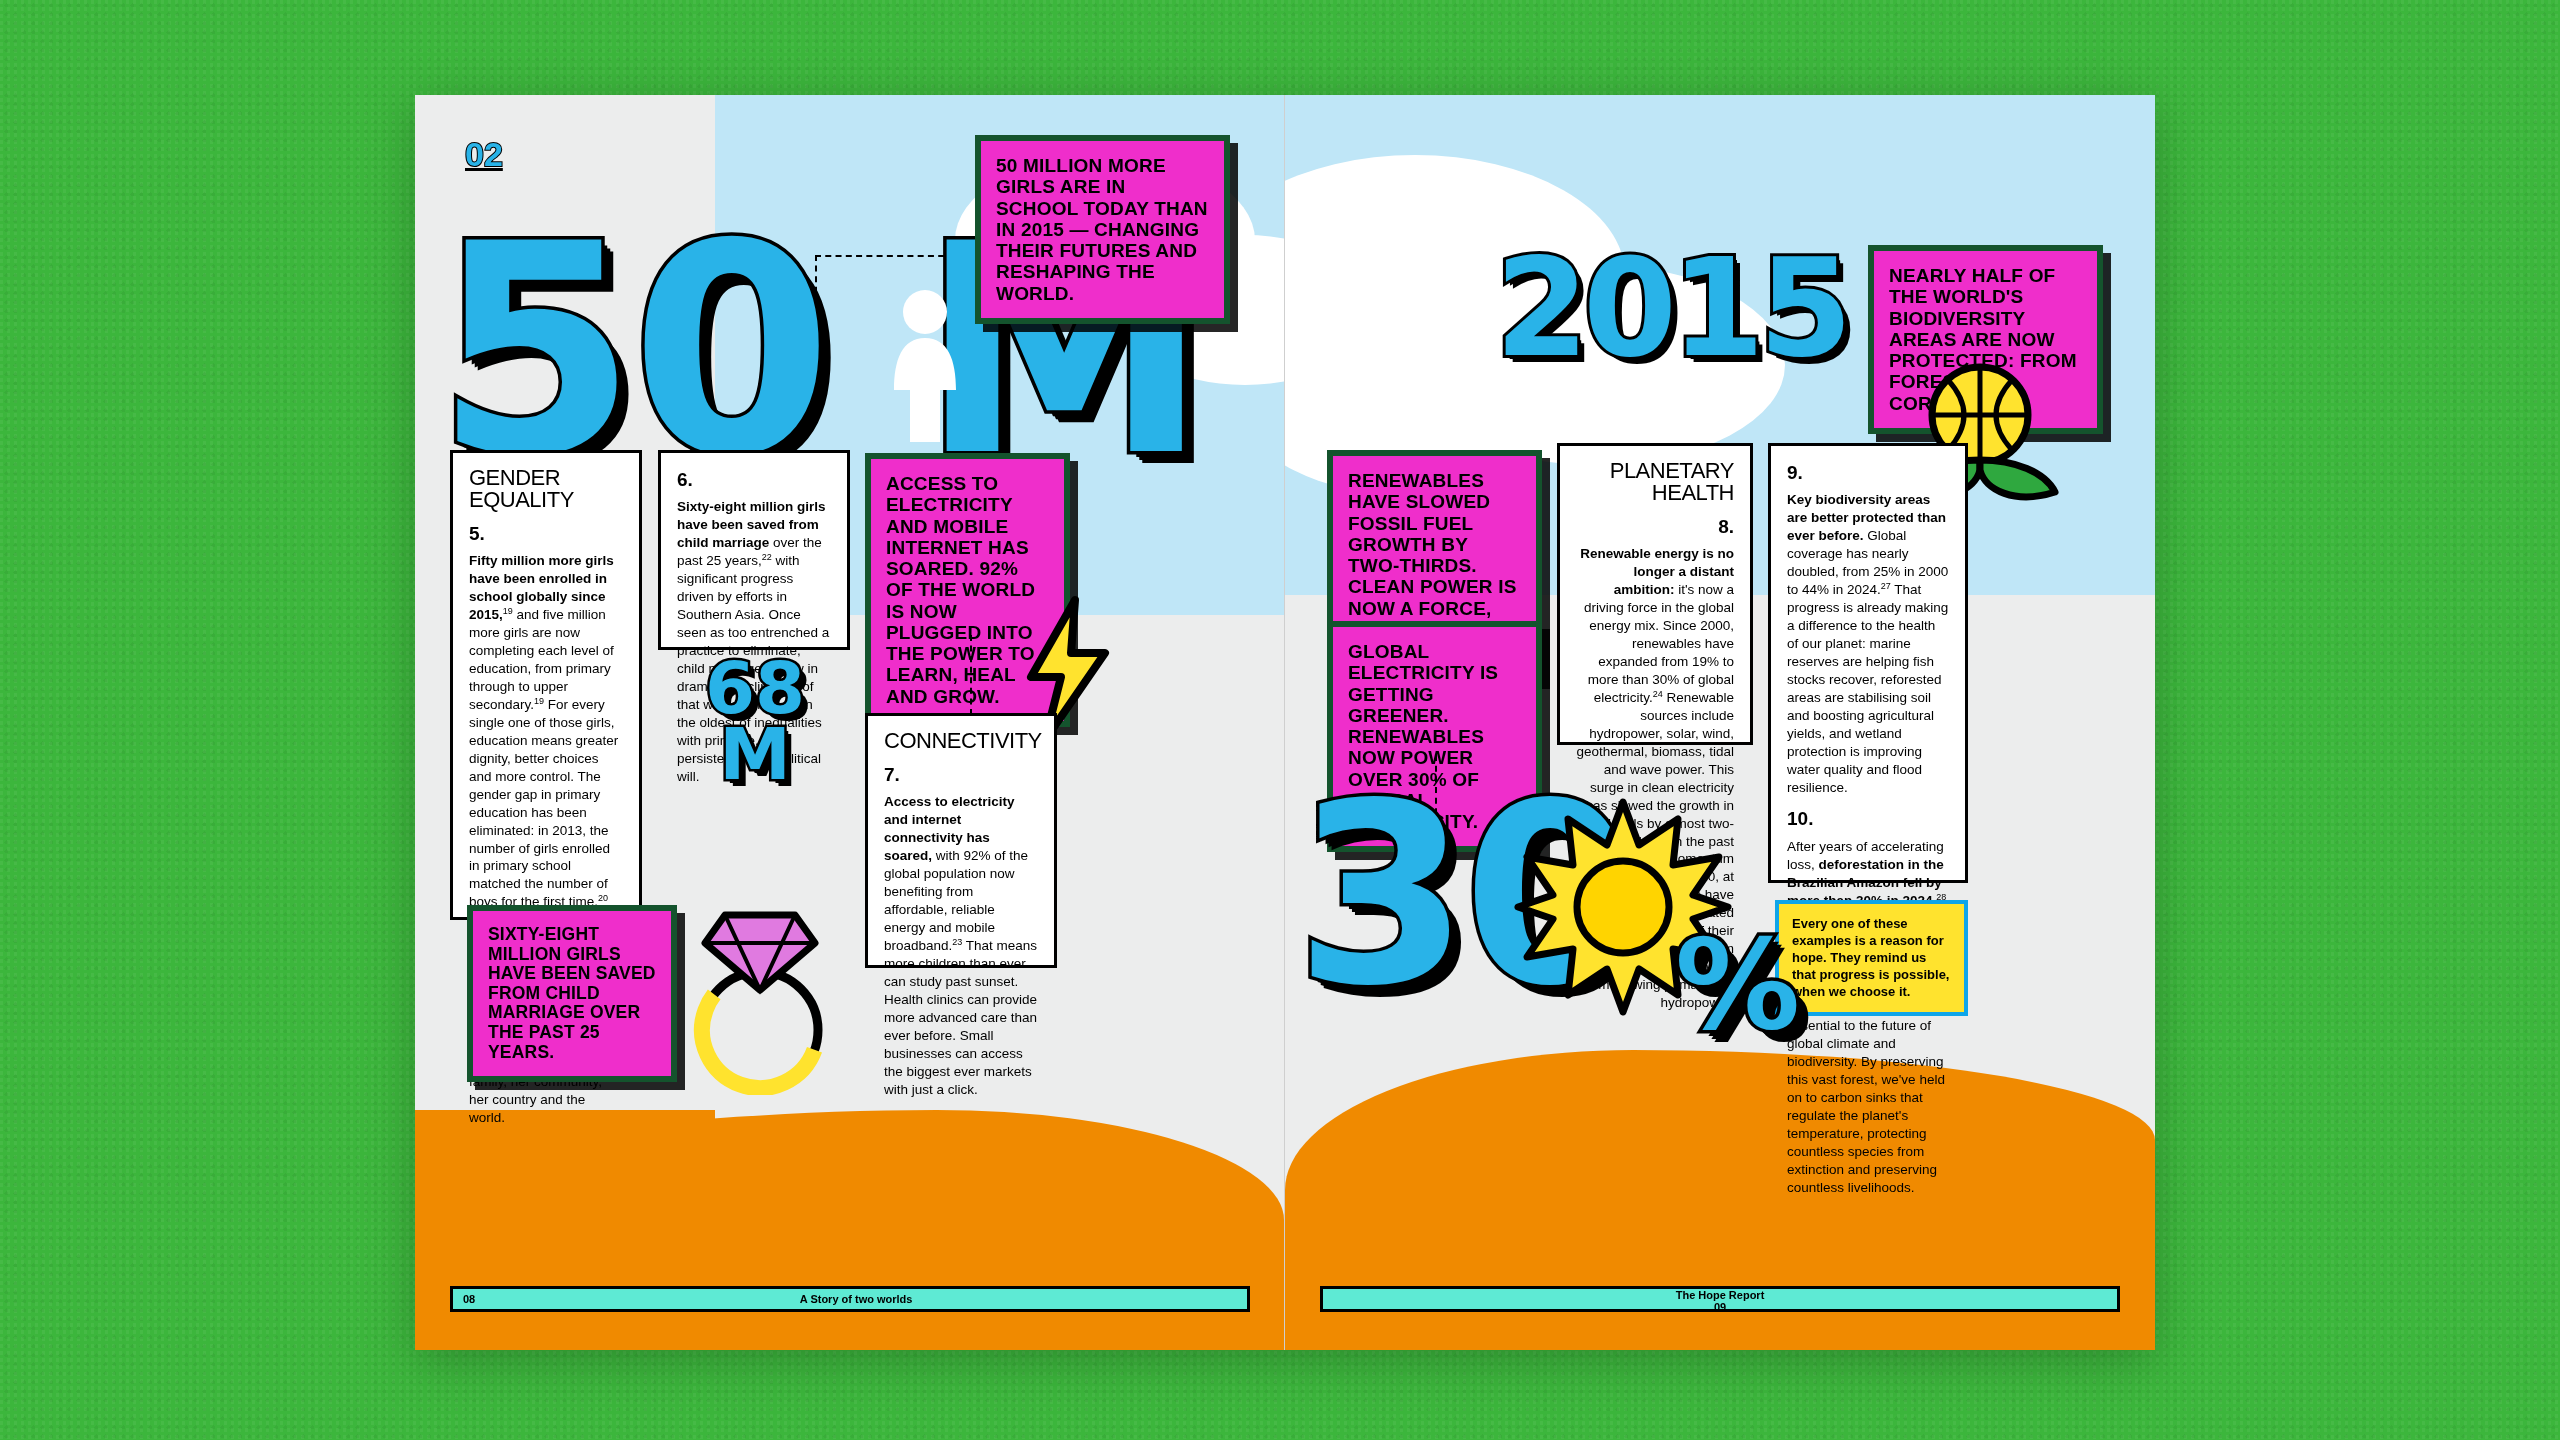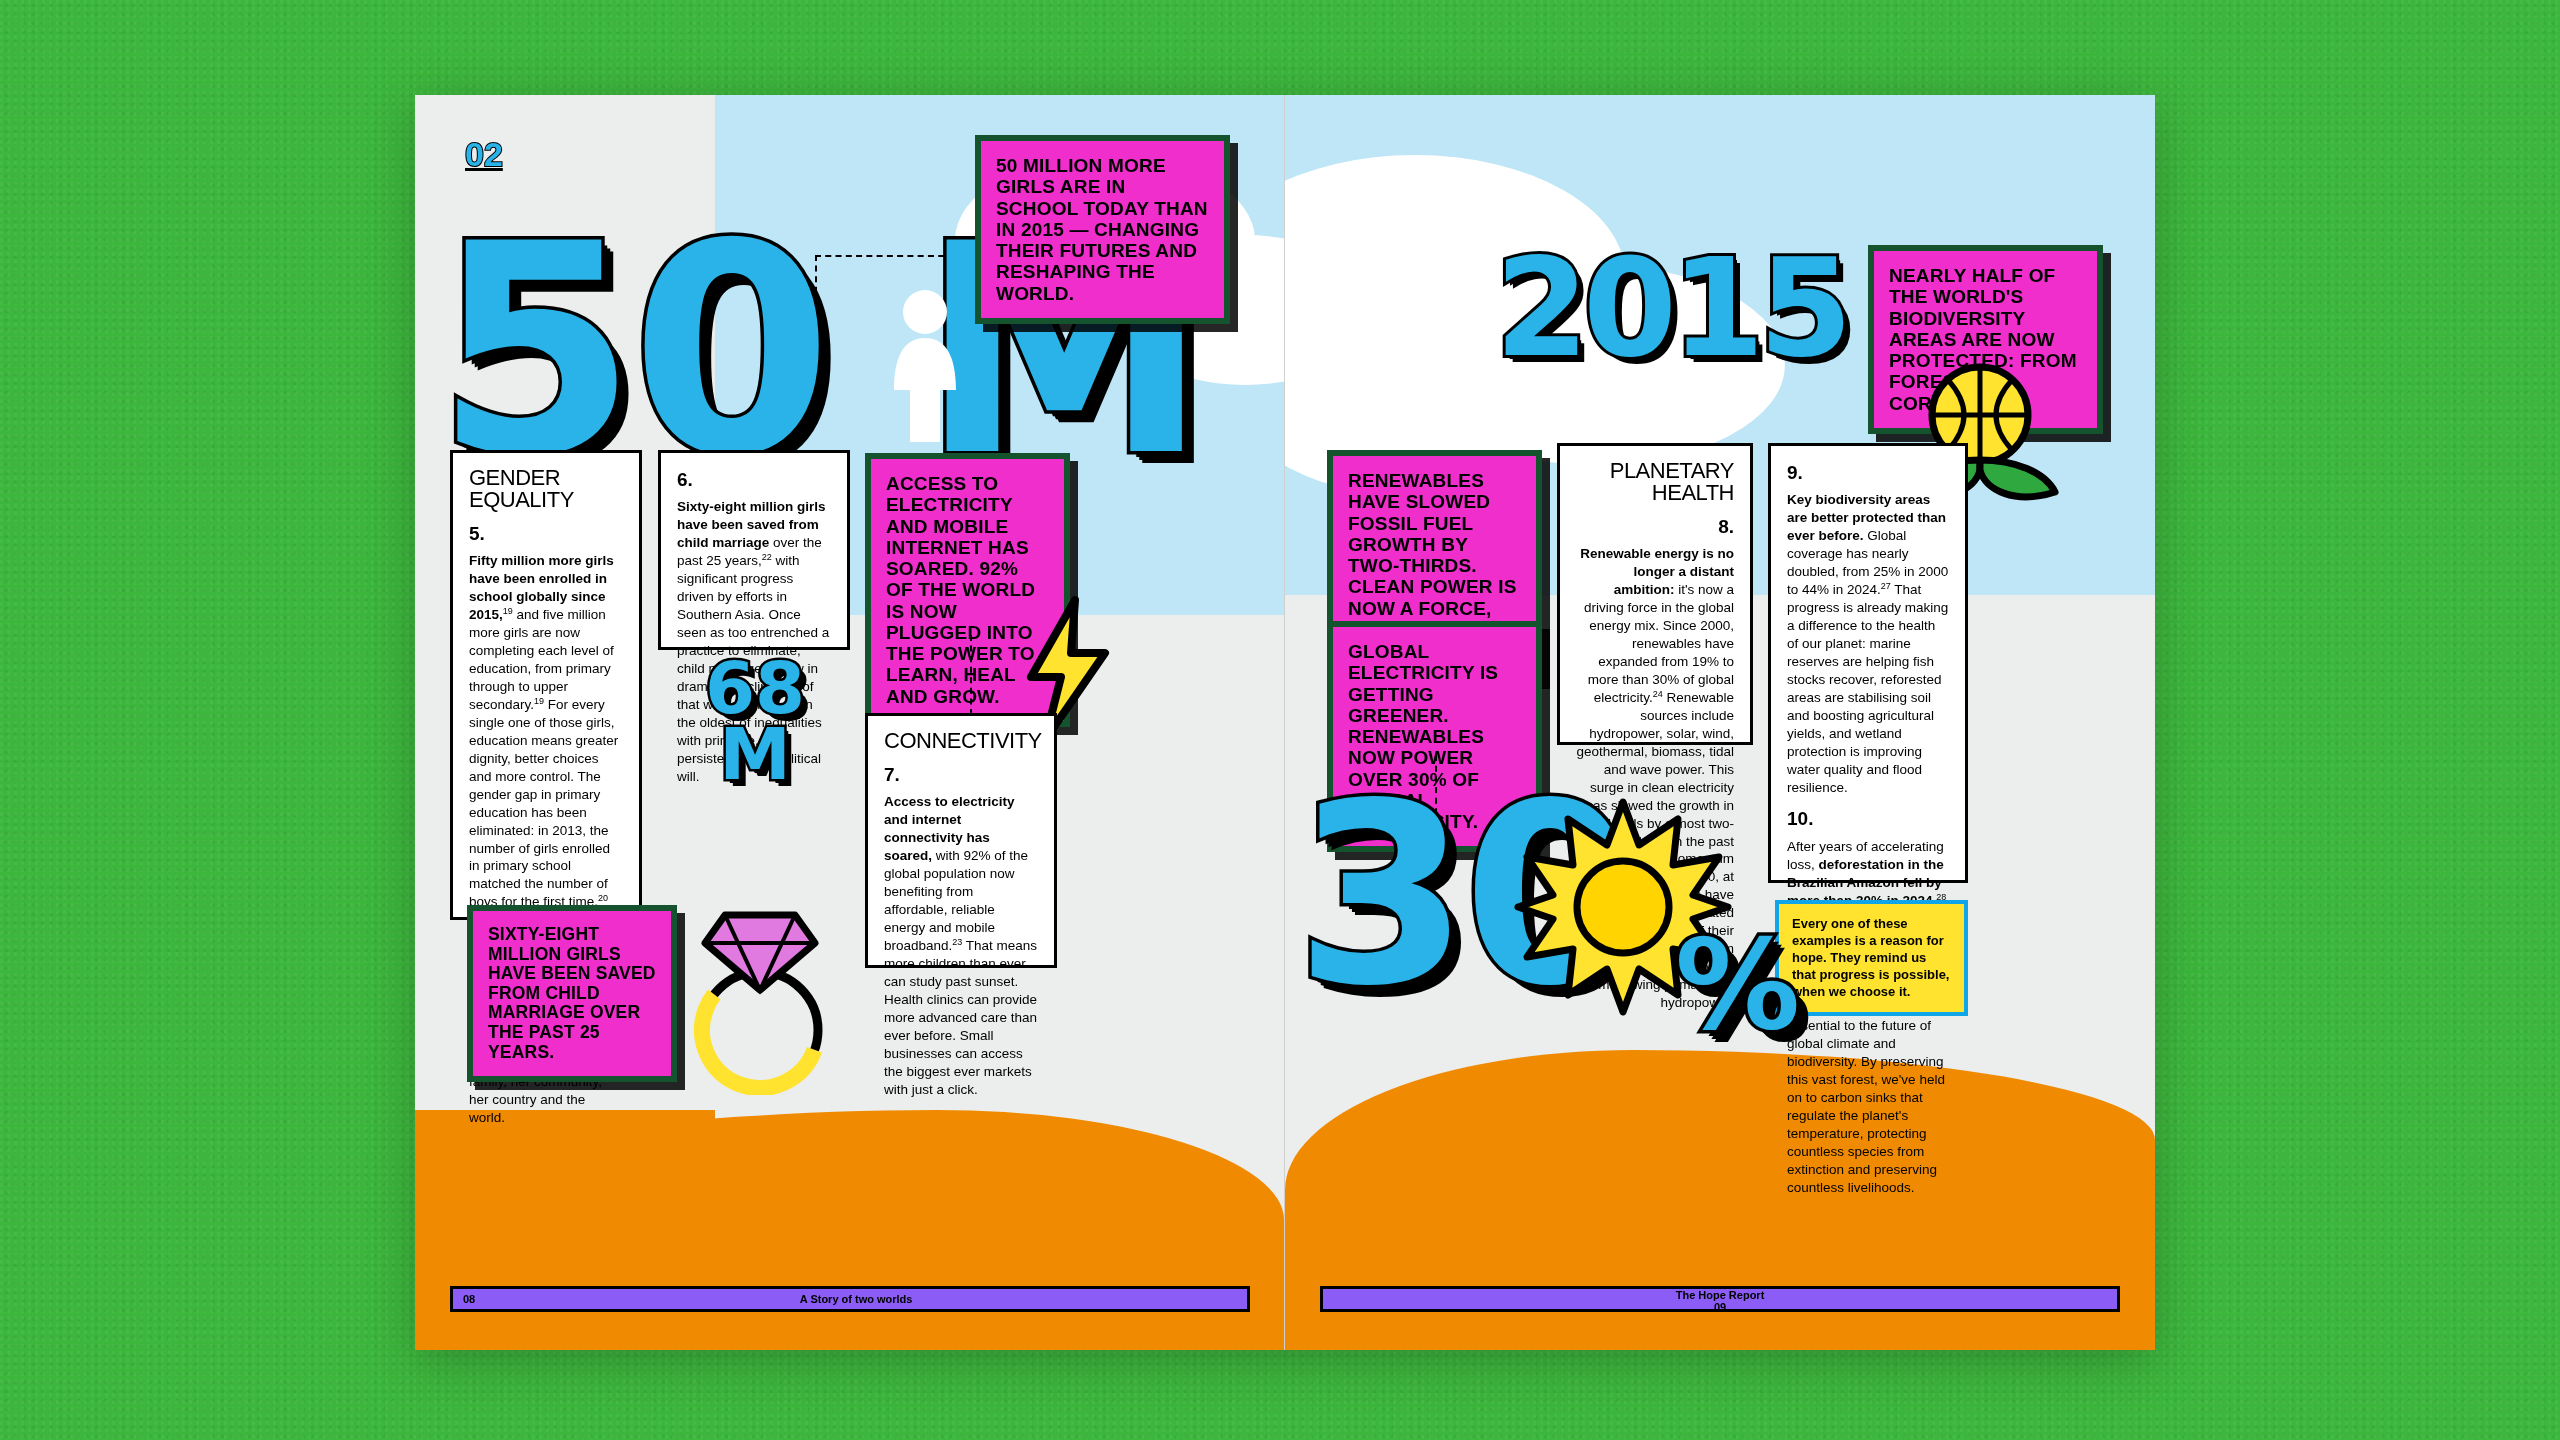--- a/index.html
+++ b/index.html
@@ -125,21 +125,21 @@
     font-weight: bold;
     font-size: 34px;
     -webkit-text-stroke: 2px #000;
     paint-order: stroke fill;
   }
 
   
   .footbar {
     position: absolute;
     height: 26px;
-    background: #8b5cf6;
+    background: #5eead4;
     border: 3px solid #000;
     display: flex;
     align-items: center;
     color: #000;
     font-size: 11px;
     font-weight: bold;
   }
   .footbar .fnum { padding: 0 10px; }
   .footbar .fttl { flex: 1; text-align: center; font-weight: 600; }
 

